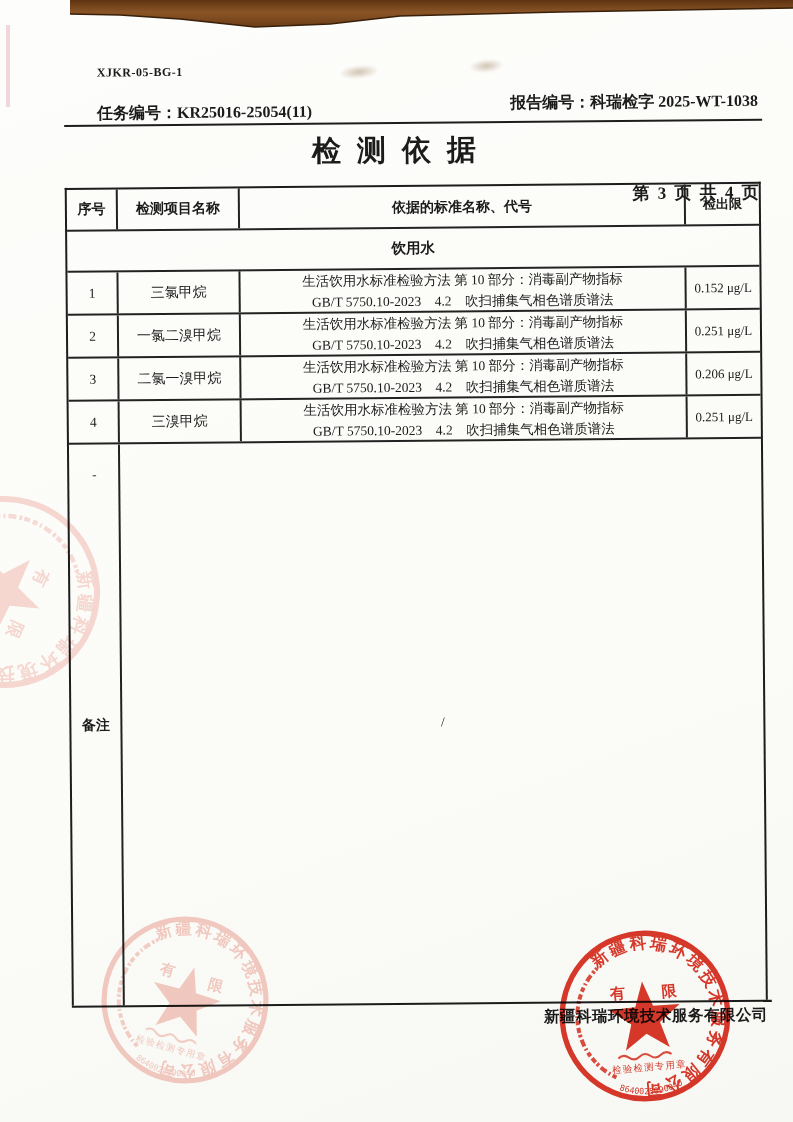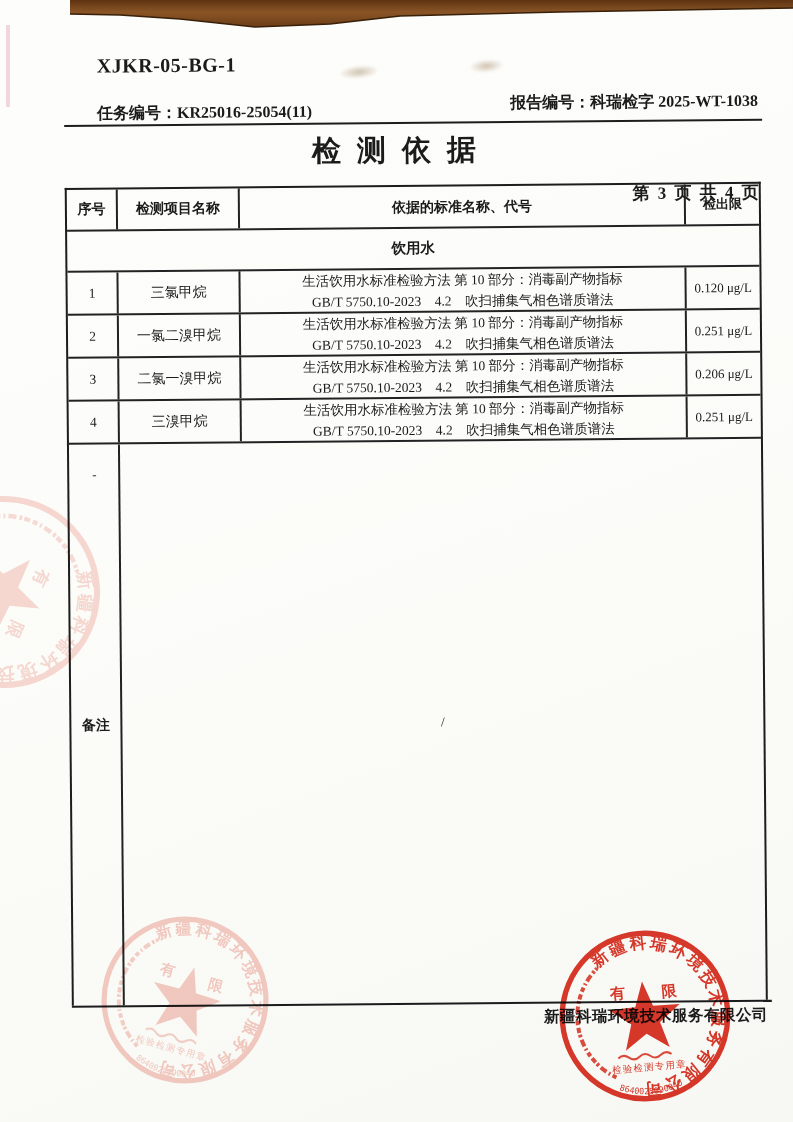--- a/index.html
+++ b/index.html
@@ -11,21 +11,21 @@
   }
   .tilt{position:absolute;inset:0;transform:rotate(-0.5deg);transform-origin:50% 40%;}
   
   .scan-band{position:absolute;top:0;left:0;z-index:6;}
   .pink-strip{position:absolute;left:6px;top:25px;width:4px;height:82px;background:#e9b9c4;opacity:.55;filter:blur(.6px);}
   .smudge{position:absolute;border-radius:50%;filter:blur(1.1px);opacity:.45;
     background:radial-gradient(ellipse at center,#9a7a55 0%,rgba(154,122,85,.25) 60%,transparent 100%);}
   .smudge-1{left:341px;top:66px;width:36px;height:12px;transform:rotate(-6deg);}
   .smudge-2{left:471px;top:60px;width:31px;height:12px;transform:rotate(-5deg);}
   
-  .doc-code{position:absolute;left:100px;top:52px;font-size:20px;font-weight:bold;letter-spacing:.5px;}
+  .doc-code{position:absolute;left:100px;top:63px;font-size:12px;font-weight:bold;letter-spacing:.5px;}
   .task-no{position:absolute;left:100px;top:101px;font-size:16px;font-weight:bold;}
   .report-no{position:absolute;right:32px;top:94px;font-size:16px;font-weight:bold;}
   .head-rule{position:absolute;left:67px;top:122px;width:698px;height:2px;background:#1d1d1d;}
   .doc-title{position:absolute;left:0;top:131px;width:100%;text-align:center;
     font-size:29px;font-weight:bold;letter-spacing:.55em;text-indent:.55em;}
   .page-info{position:absolute;right:30px;top:162px;font-size:17px;font-weight:bold;letter-spacing:2px;margin-top:22px;}
   
   .tbl{position:absolute;left:67px;top:185px;width:696px;height:818px;box-sizing:border-box;
     border:2.5px solid #1d1d1d;border-bottom:none;font-size:13.5px;}
   .trow{display:flex;box-sizing:border-box;border-bottom:2px solid #222;}
@@ -97,21 +97,21 @@
           <div class="cell">饮用水</div>
         </div>
 
         <div class="trow r-data">
           <div class="cell rb c-no">1</div>
           <div class="cell rb c-name">三氯甲烷</div>
           <div class="cell rb c-std">
             <div>生活饮用水标准检验方法 第 10 部分：消毒副产物指标</div>
             <div>GB/T 5750.10-2023    4.2    吹扫捕集气相色谱质谱法</div>
           </div>
-          <div class="cell c-limit">0.120 μg/L</div>
+          <div class="cell c-limit">0.152 μg/L</div>
         </div>
 
         <div class="trow r-data">
           <div class="cell rb c-no">2</div>
           <div class="cell rb c-name">一氯二溴甲烷</div>
           <div class="cell rb c-std">
             <div>生活饮用水标准检验方法 第 10 部分：消毒副产物指标</div>
             <div>GB/T 5750.10-2023    4.2    吹扫捕集气相色谱质谱法</div>
           </div>
           <div class="cell c-limit">0.251 μg/L</div>

